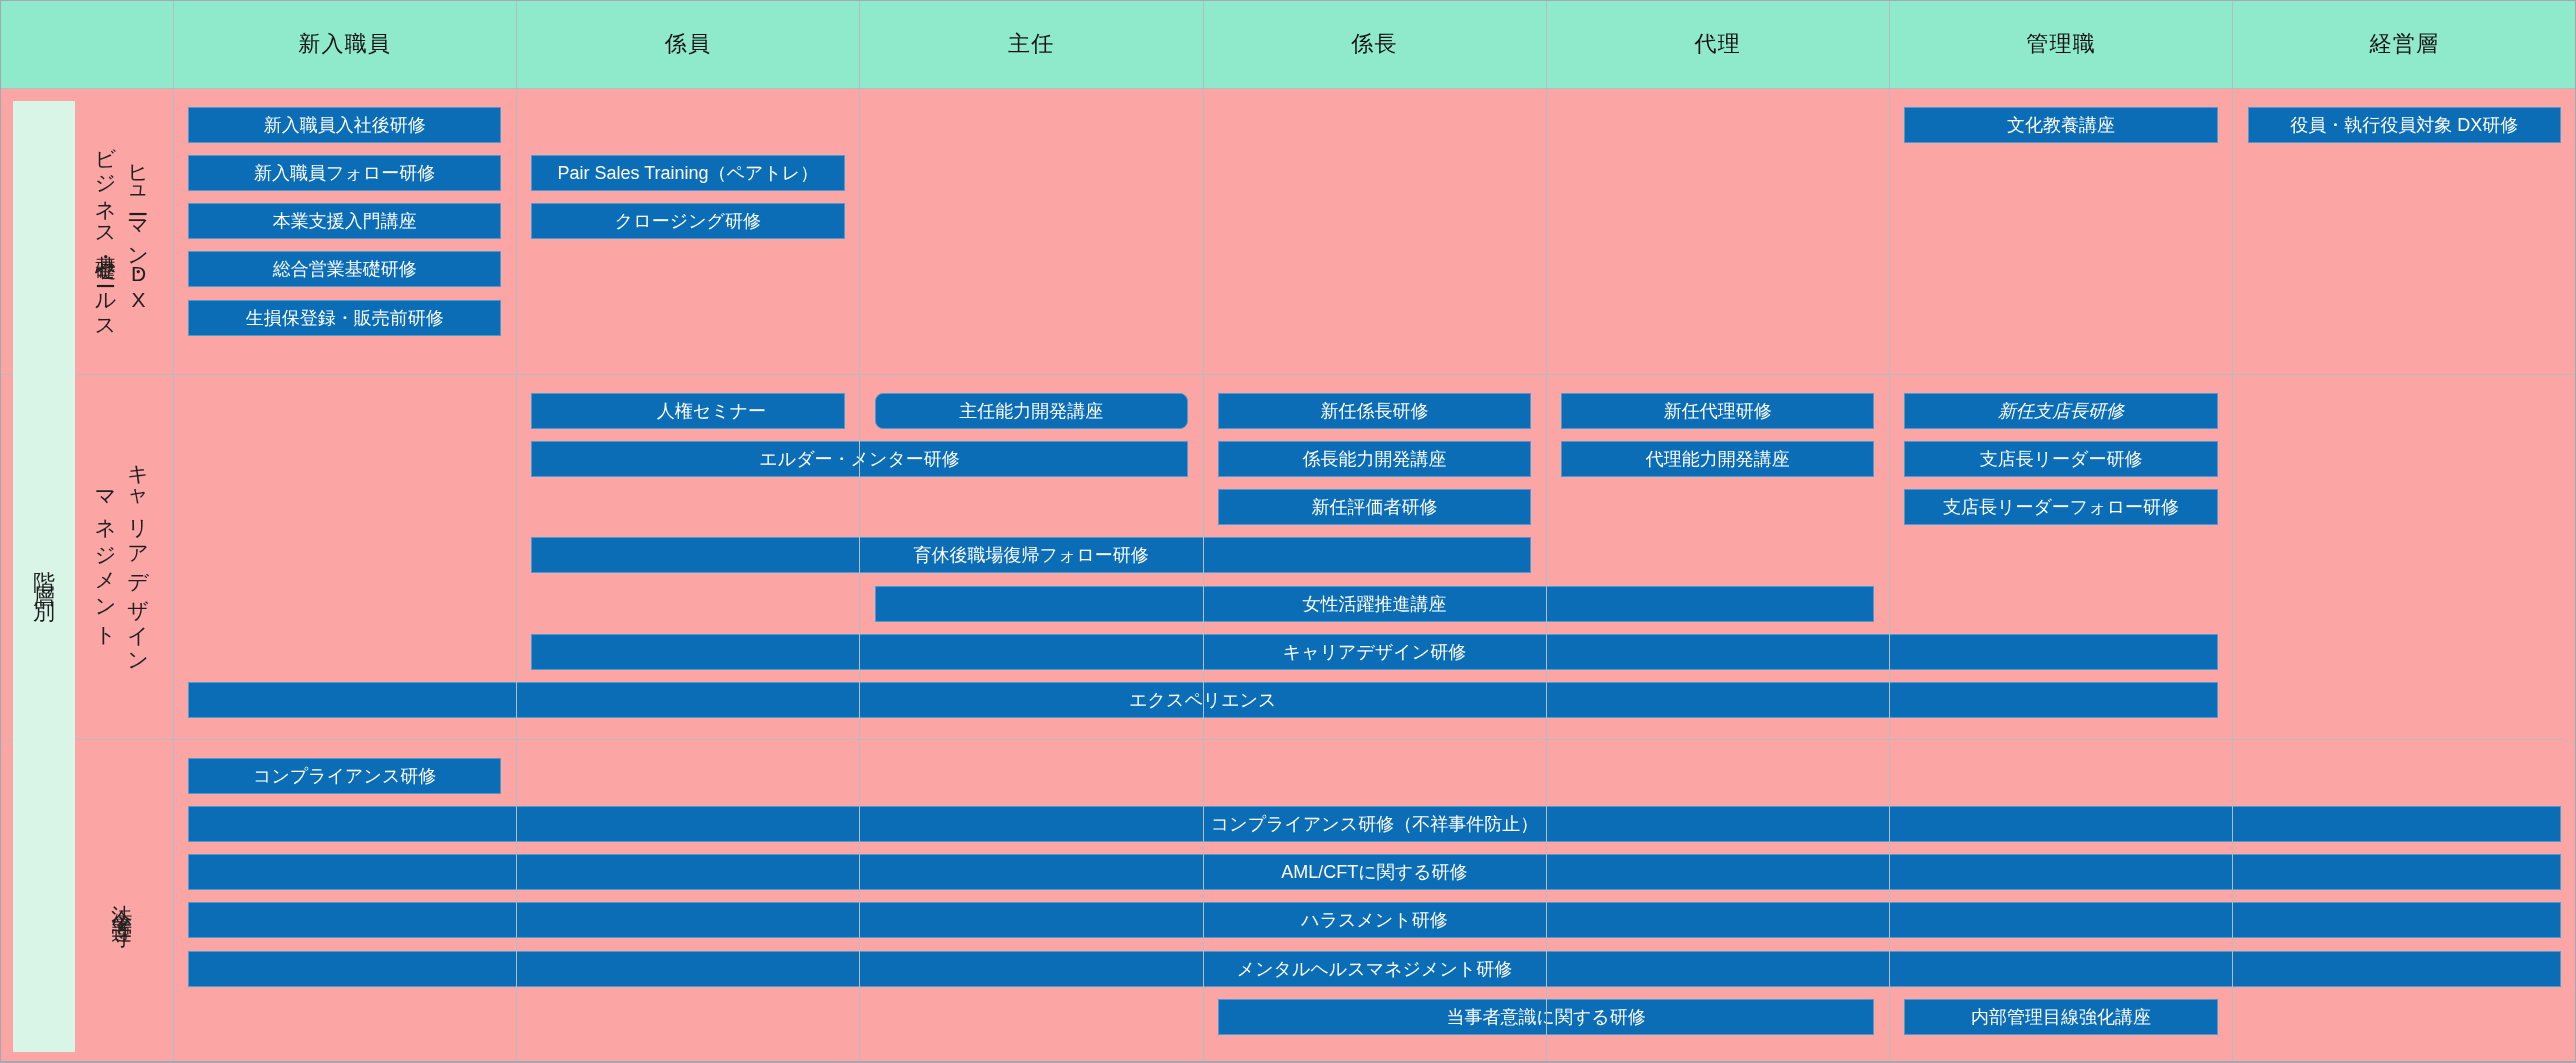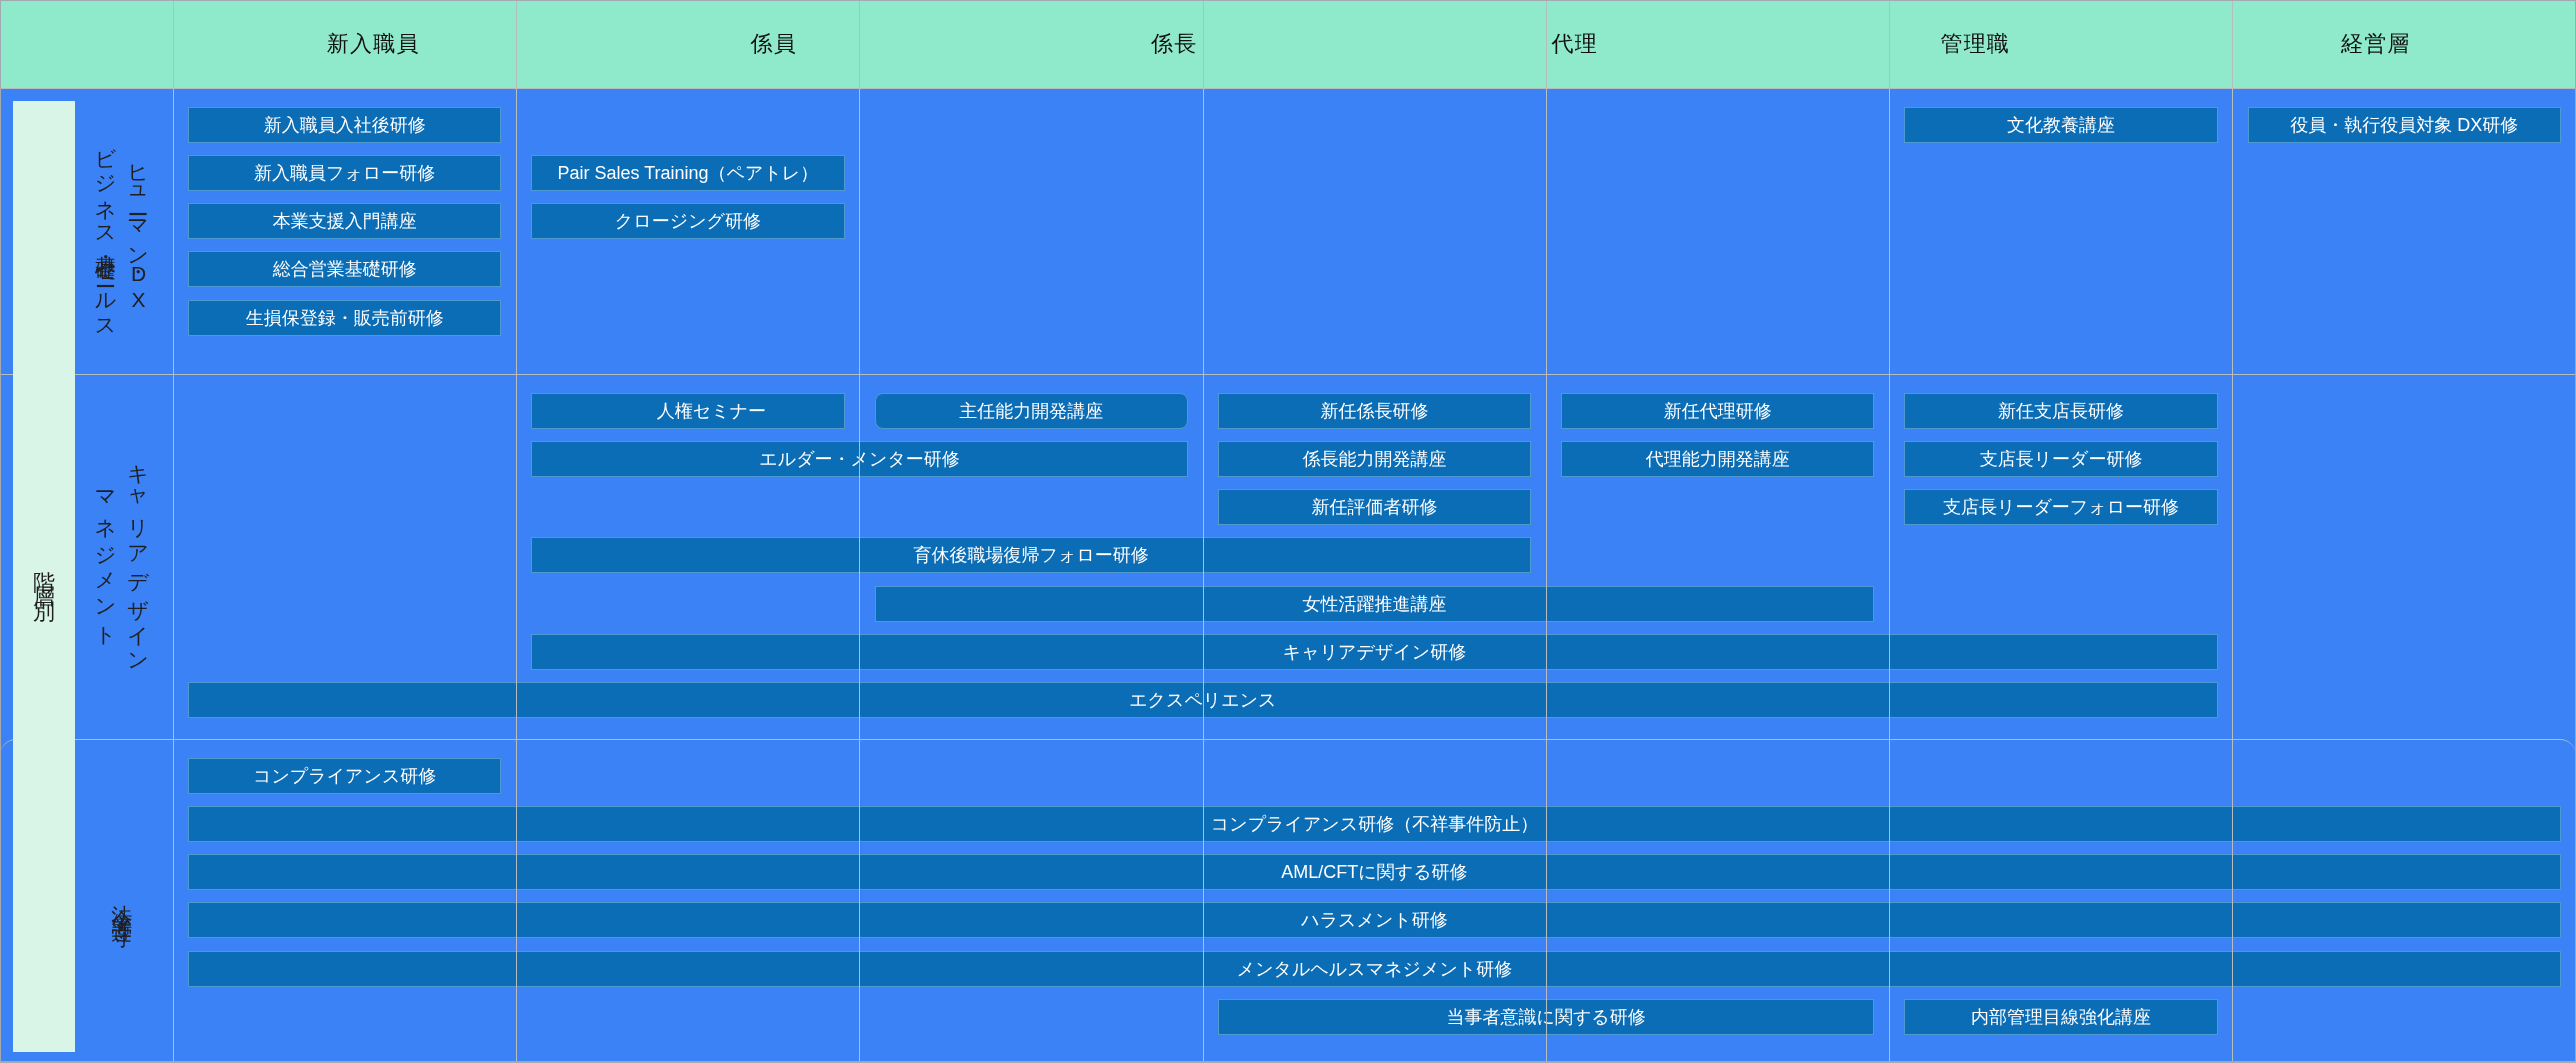--- a/index.html
+++ b/index.html
@@ -7,21 +7,21 @@
     --strip-bg:#D8F5E8;
     --bar-bg:#0B6DB6;
     --bar-border:#4D9BD1;
     --grid-line:#B7BCC0;
     --outer-line:#A2A9AF;
     --text:#1F1F1F;
     --bar-text:#FFFFFF;
   }
   html,body{margin:0;padding:0;background:#ffffff;}
   body{font-family:"Liberation Sans","DejaVu Sans",sans-serif;color:var(--text);}
-  .diagram{position:relative;width:2576px;height:1063px;background:#3b82f6;overflow:hidden;}
+  .diagram{position:relative;width:2576px;height:1063px;background:#fca5a5;overflow:hidden;}
 
   
   .outer-frame{position:absolute;inset:0;border:1.8px solid var(--outer-line);border-bottom-width:2.3px;pointer-events:none;z-index:6;}
 
   
   .header-row{position:absolute;top:0;left:0;right:0;height:89px;display:flex;background:var(--header-bg);border-bottom:1.2px solid var(--grid-line);box-sizing:border-box;z-index:1;}
   .header-cell{display:flex;align-items:center;justify-content:center;font-size:22px;letter-spacing:1.2px;color:#111;}
   .header-corner{width:173px;flex:none;}
   .header-col{flex:1;}
 
@@ -49,20 +49,21 @@
 </style>
 </head>
 <body>
 
 <div class="diagram">
 
   <div class="header-row">
     <div class="header-cell header-corner"></div>
     <div class="header-cell header-col">新入職員</div>
     <div class="header-cell header-col">係員</div>
+    <div class="header-cell header-col">主任</div>
     <div class="header-cell header-col">係長</div>
     <div class="header-cell header-col">代理</div>
     <div class="header-cell header-col">管理職</div>
     <div class="header-cell header-col">経営層</div>
   </div>
 
   <div class="body">
     <div class="section section-1">
       <div class="label-cell">
         <div class="v-label"><span>ヒューマン・DX</span><br><span>ビジネス基礎・セールス</span></div>
@@ -82,21 +83,21 @@
 
     <div class="section section-2">
       <div class="label-cell">
         <div class="v-label"><span>キャリアデザイン</span><br><span>マネジメント</span></div>
       </div>
       <div class="grid">
           <div class="course" style="grid-area: 1 / 2 / auto / span 1; padding-left: 47px;">人権セミナー</div>
           <div class="course" style="grid-area: 1 / 3 / auto / span 1; border-radius: 8px;">主任能力開発講座</div>
           <div class="course" style="grid-area: 1 / 4 / auto / span 1;">新任係長研修</div>
           <div class="course" style="grid-area: 1 / 5 / auto / span 1;">新任代理研修</div>
-          <div class="course" style="grid-area: 1 / 6 / auto / span 1;">新任支店長研修</div>
+          <div class="course" style="grid-area: 1 / 6 / auto / span 1; font-style: italic;">新任支店長研修</div>
           <div class="course" style="grid-area: 2 / 2 / auto / span 2;">エルダー・メンター研修</div>
           <div class="course" style="grid-area: 2 / 4 / auto / span 1;">係長能力開発講座</div>
           <div class="course" style="grid-area: 2 / 5 / auto / span 1;">代理能力開発講座</div>
           <div class="course" style="grid-area: 2 / 6 / auto / span 1;">支店長リーダー研修</div>
           <div class="course" style="grid-area: 3 / 4 / auto / span 1;">新任評価者研修</div>
           <div class="course" style="grid-area: 3 / 6 / auto / span 1;">支店長リーダーフォロー研修</div>
           <div class="course" style="grid-area: 4 / 2 / auto / span 3;">育休後職場復帰フォロー研修</div>
           <div class="course" style="grid-area: 5 / 3 / auto / span 3;">女性活躍推進講座</div>
           <div class="course" style="grid-area: 6 / 2 / auto / span 5;">キャリアデザイン研修</div>
           <div class="course" style="grid-area: 7 / 1 / auto / span 6;">エクスペリエンス</div>

